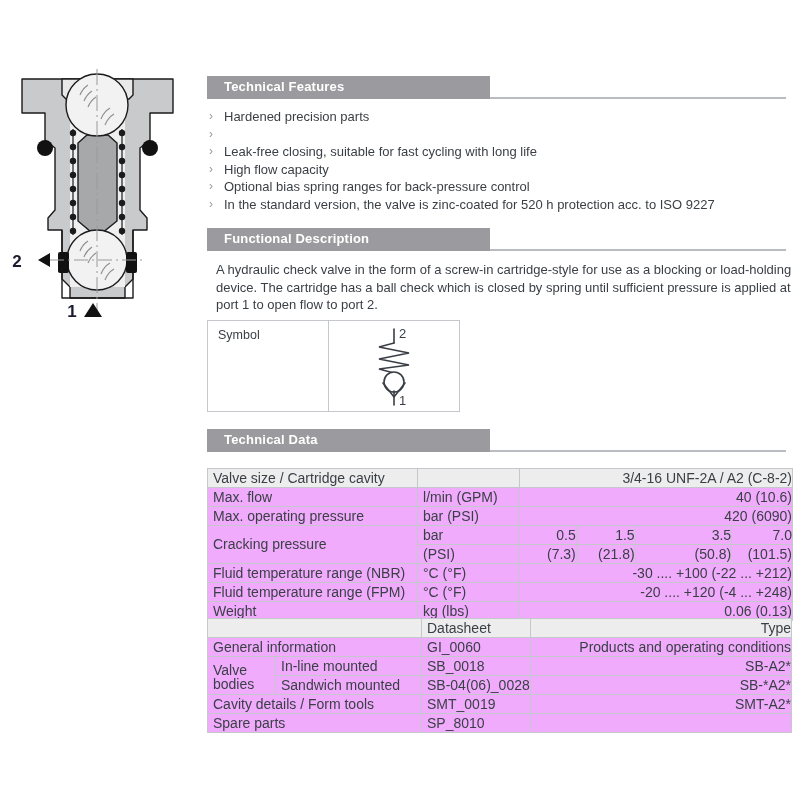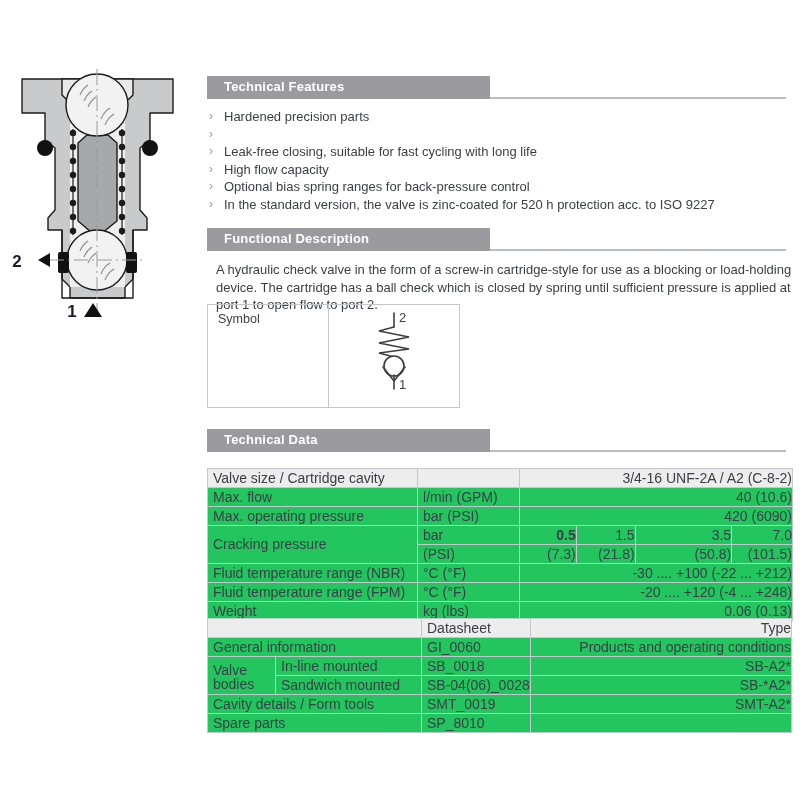--- a/index.html
+++ b/index.html
@@ -42,36 +42,36 @@
   #features .row .chev{
     position:absolute;left:2px;top:0px;color:#9b9b9f;font-size:12px;
   }
   #features .row .txt{position:absolute;left:17px;top:0px;white-space:nowrap;}
 
   
   #descr{position:absolute;left:9px;top:261px;width:580px;font-size:13px;line-height:17.5px;}
 
   
   #symbolbox{
-    position:absolute;left:0;top:304px;width:253px;height:104px;
+    position:absolute;left:0;top:320px;width:253px;height:92px;
     border:1px solid #c4c7cb;box-sizing:border-box;
   }
   #symbolbox .divider{position:absolute;left:120px;top:0;width:1px;height:100%;background:#c4c7cb;}
   #symbolbox .lbl{position:absolute;left:10px;top:7px;font-size:12.5px;}
   #symbolbox .sym{position:absolute;left:121px;top:0;width:131px;height:90px;}
   .sym-num{font-family:"Liberation Sans",sans-serif;font-size:13px;fill:#3a3f45;}
 
   
   table{border-collapse:collapse;font-size:14px;color:#3a3f45;}
   table td{
     border:1px solid #c4c7cb;
     padding:1px 0 1px 5px;
     height:16px;
     line-height:15px;
-    background:#22c55e;
+    background:#f0abfc;
     white-space:nowrap;
   }
   td.hdr{background:#ededee;}
   td.ctr{text-align:right;padding-left:0;padding-right:0;}
 
   #tdata{position:absolute;left:0;top:468px;}
   #tdocs{position:absolute;left:0;top:618px;}
 </style>
 </head>
 <body>
@@ -243,21 +243,21 @@
       <td class="ctr" colspan="4">40 (10.6)</td>
     </tr>
     <tr>
       <td>Max. operating pressure</td>
       <td>bar (PSI)</td>
       <td class="ctr" colspan="4">420 (6090)</td>
     </tr>
     <tr>
       <td rowspan="2">Cracking pressure</td>
       <td>bar</td>
-      <td class="ctr" style="width:65px;font-weight:bold;">0.5</td>
+      <td class="ctr" style="width:65px;">0.5</td>
       <td class="ctr" style="width:65px;">1.5</td>
       <td class="ctr" style="width:65px;padding-left:42px;">3.5</td>
       <td class="ctr" style="width:65px;">7.0</td>
     </tr>
     <tr>
       <td>(PSI)</td>
       <td class="ctr">(7.3)</td>
       <td class="ctr">(21.8)</td>
       <td class="ctr">(50.8)</td>
       <td class="ctr">(101.5)</td>

